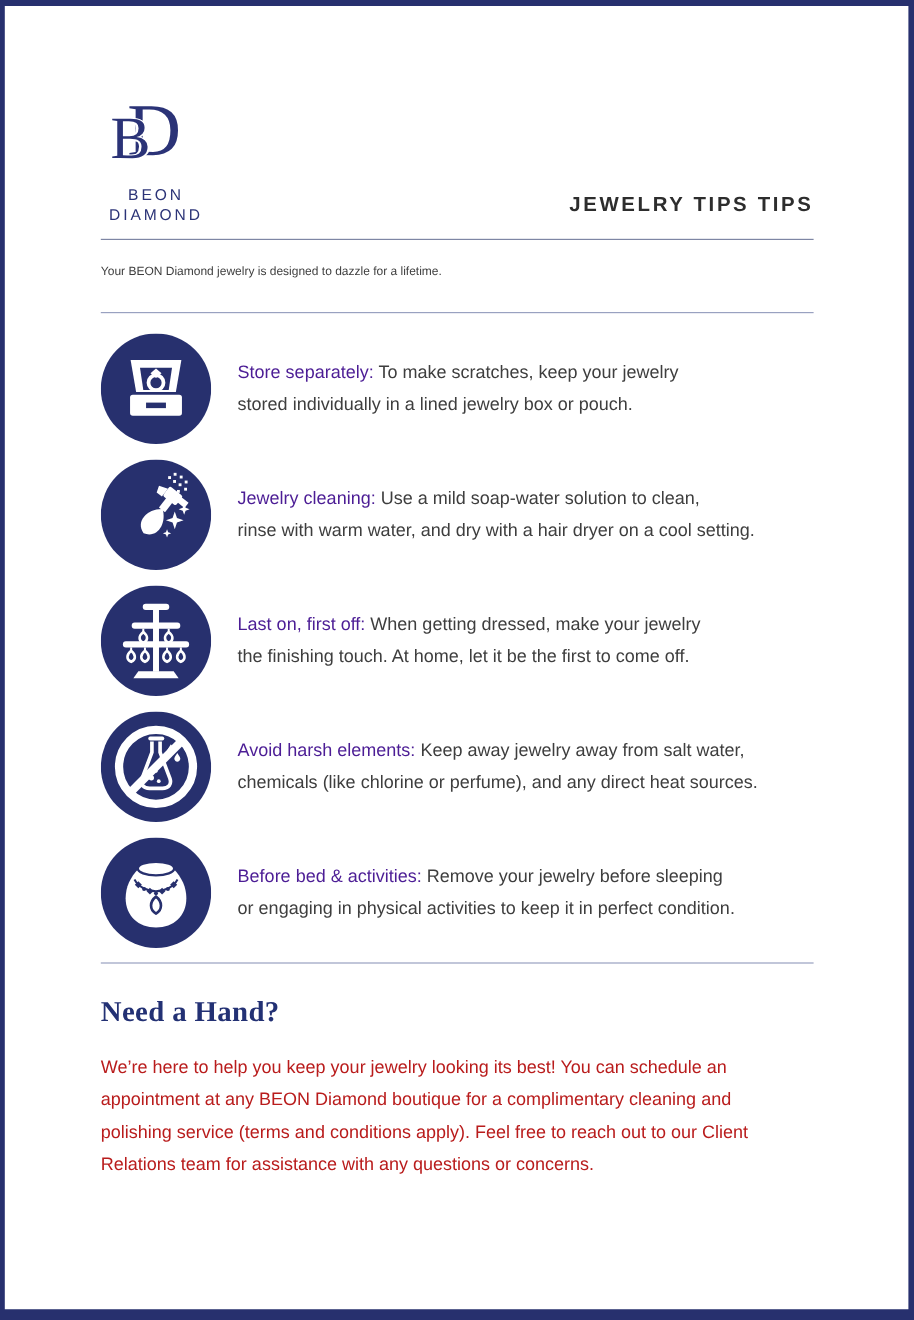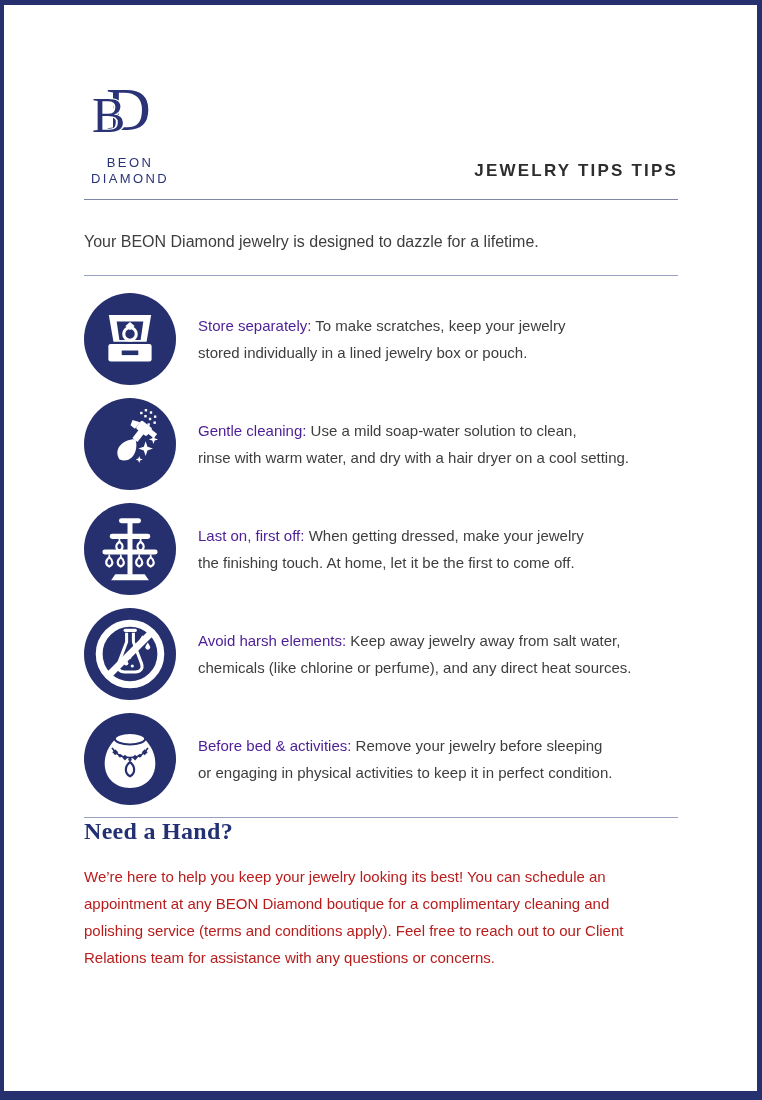--- a/index.html
+++ b/index.html
@@ -39,37 +39,38 @@
     font-size:17px; font-weight:700; letter-spacing:2.2px; color:#2d2d2d;
     margin-bottom:6px; white-space:nowrap;
   }
 
   
   h1.section-h {
     margin-top:25px;
     font-family:"Liberation Serif", serif; font-weight:600;
     font-size:24px; color:#233174; letter-spacing:0.3px;
   }
-  .intro-p { margin-top:28px; font-size:16px; line-height:27px; color:#3e3e3e; }
+  .intro-p { margin-top:13px; font-size:10px; line-height:27px; color:#3e3e3e; }
 
   hr.div { border:none; border-top:1.5px solid #99a1c0; }
   .div-top { margin-top:20px; }
   .div-bottom { margin-top:12px; }
 
   
   .tips { margin-top:17px; }
   .tip { display:flex; align-items:center; margin-bottom:13px; }
   .tip:last-child { margin-bottom:0; }
   .tip-icon { width:92px; height:92px; flex:0 0 92px; display:block; }
   .tip-icon svg { display:block; width:92px; height:92px; }
   .tip-text { margin-left:22px; font-size:15px; line-height:27px; color:#3e3e3e; }
   .tip-text strong { color:#4c1d95; font-weight:400; }
 
   
   h2.section-h {
+    margin-top:28px;
     font-family:"Liberation Serif", serif; font-weight:600;
     font-size:24px; color:#233174; letter-spacing:0.3px;
   }
   .footer-p { margin-top:18px; font-size:15px; line-height:27px; color:#b91c1c; }
 </style>
 </head>
 <body>
 
 <div class="page">
   <div class="content">
@@ -135,21 +136,21 @@
               <rect x="76" y="19" width="2.6" height="2.6"></rect>
               <rect x="75.5" y="25.5" width="2.6" height="2.6"></rect>
               <rect x="69" y="27.5" width="2.6" height="2.6"></rect>
             </g>
             <path d="M67 47 L69 53 L75 55 L69 57 L67 63 L65 57 L59 55 L65 53 Z" fill="#fff"></path>
             <path d="M75.5 40 L76.8 43.7 L80.5 45 L76.8 46.3 L75.5 50 L74.2 46.3 L70.5 45 L74.2 43.7 Z" fill="#fff"></path>
             <path d="M60 63 L61 65.8 L63.8 66.8 L61 67.8 L60 70.6 L59 67.8 L56.2 66.8 L59 65.8 Z" fill="#fff"></path>
           </svg>
         </span>
         <p class="tip-text">
-          <strong>Gentle cleaning:</strong>
+          <strong>Jewelry cleaning:</strong>
           <span>Use a mild soap-water solution to clean,</span><br>
           <span>rinse with warm water, and dry with a hair dryer on a cool setting.</span>
         </p>
       </div>
 
       <div class="tip">
         <span class="tip-icon">
           <svg viewBox="0 0 100 100" xmlns="http://www.w3.org/2000/svg">
             <circle cx="50" cy="50" r="50" fill="#27306e"></circle>
             <g fill="#fff">

